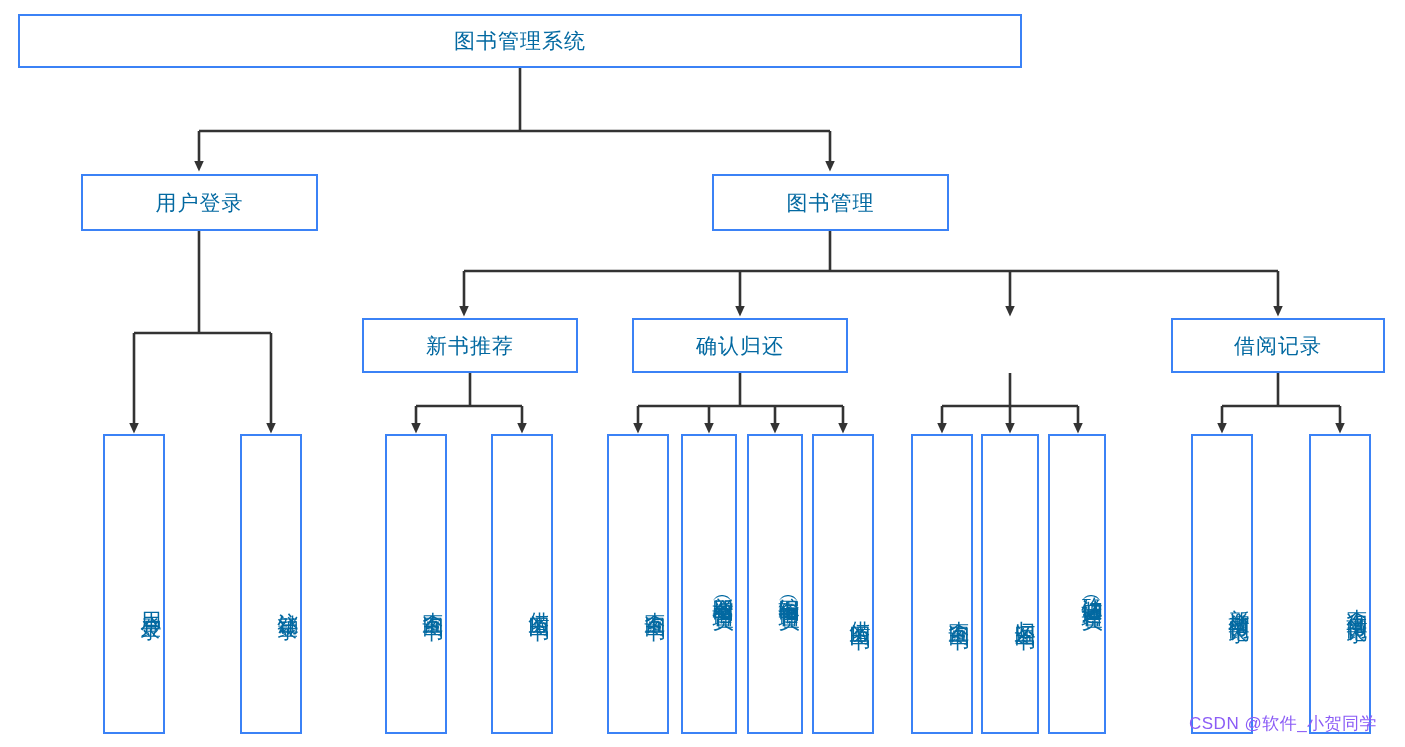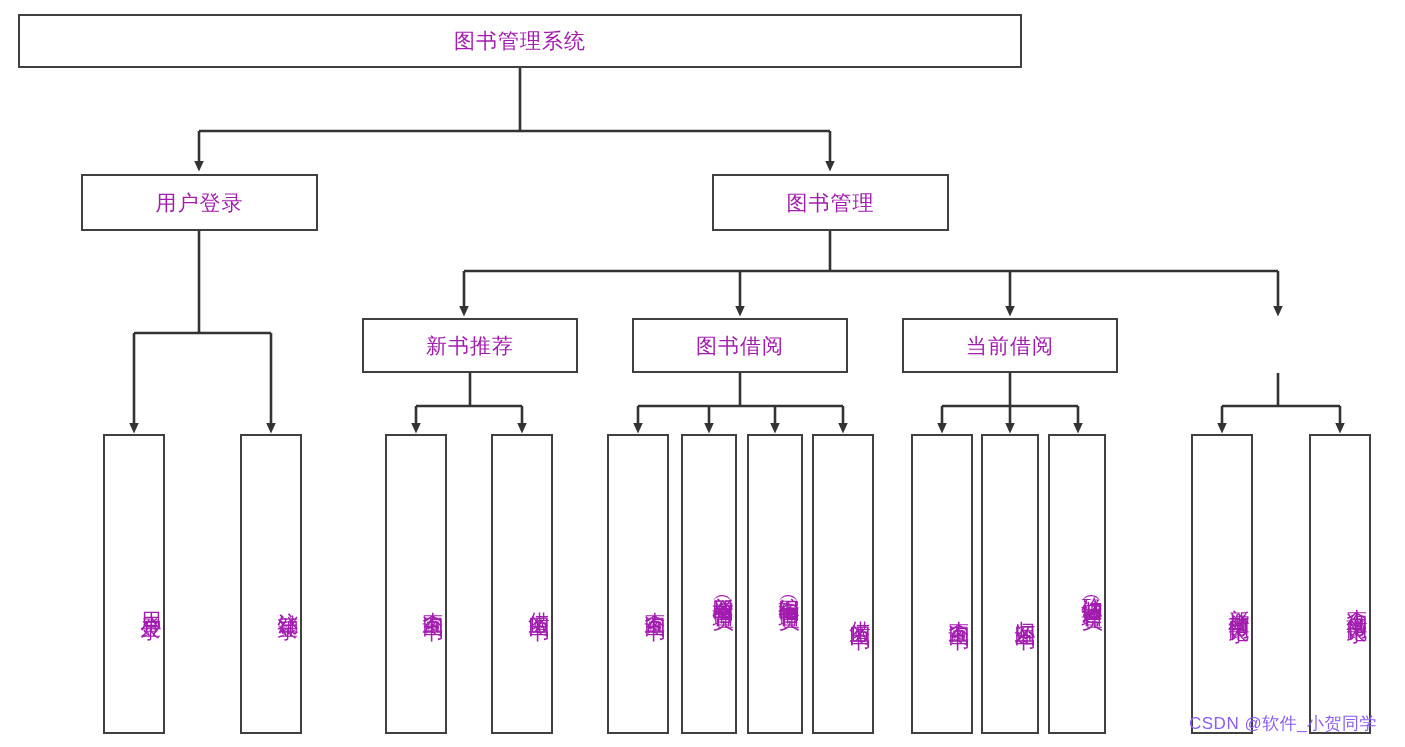--- a/index.html
+++ b/index.html
@@ -22,25 +22,25 @@
     left: 0;
     top: 0;
     width: 1405px;
     height: 747px;
     pointer-events: none;
   }
   .node {
     position: absolute;
     box-sizing: border-box;
     background: #ffffff;
-    border: 2px solid #404040;
+    border: 2px solid #3b82f6;
     display: flex;
     align-items: center;
     justify-content: center;
-    color: #a21caf;
+    color: #0369a1;
   }
   .node.horiz {
     font-size: 21px;
     letter-spacing: 1px;
     line-height: 1.1;
   }
   .node.vert {
     writing-mode: vertical-rl;
     text-orientation: upright;
     font-size: 21px;
@@ -121,22 +121,22 @@
       <path d="M1340,406 L1340,424" marker-end="url(#arrow)"></path>
     </g>
   </svg>
 
   <div class="node horiz" style="left:18px; top:14px; width:1004px; height:54px;">图书管理系统</div>
 
   <div class="node horiz" style="left:81px; top:174px; width:237px; height:57px;">用户登录</div>
   <div class="node horiz" style="left:362px; top:318px; width:216px; height:55px;">新书推荐</div>
 
   <div class="node horiz" style="left:712px; top:174px; width:237px; height:57px;">图书管理</div>
-  <div class="node horiz" style="left:632px; top:318px; width:216px; height:55px;">图书借阅</div>
-  <div class="node horiz" style="left:902px; top:318px; width:216px; height:55px;">当前借阅</div>
+  <div class="node horiz" style="left:632px; top:318px; width:216px; height:55px;">确认归还</div>
+  <div class="node horiz" style="left:1171px; top:318px; width:214px; height:55px;">借阅记录</div>
 
   <div class="node vert" style="left:103px; top:434px; width:62px; height:300px;">用户登录</div>
   <div class="node vert" style="left:240px; top:434px; width:62px; height:300px;">注销登录</div>
 
   <div class="node vert" style="left:385px; top:434px; width:62px; height:300px;">查询图书</div>
   <div class="node vert" style="left:491px; top:434px; width:62px; height:300px;">借阅图书</div>
 
   <div class="node vert" style="left:607px; top:434px; width:62px; height:300px;">查询图书</div>
   <div class="node vert tall-text" style="left:681px; top:434px; width:56px; height:300px;">新增图书（管理员）</div>
   <div class="node vert tall-text" style="left:747px; top:434px; width:56px; height:300px;">编辑图书（管理员）</div>

